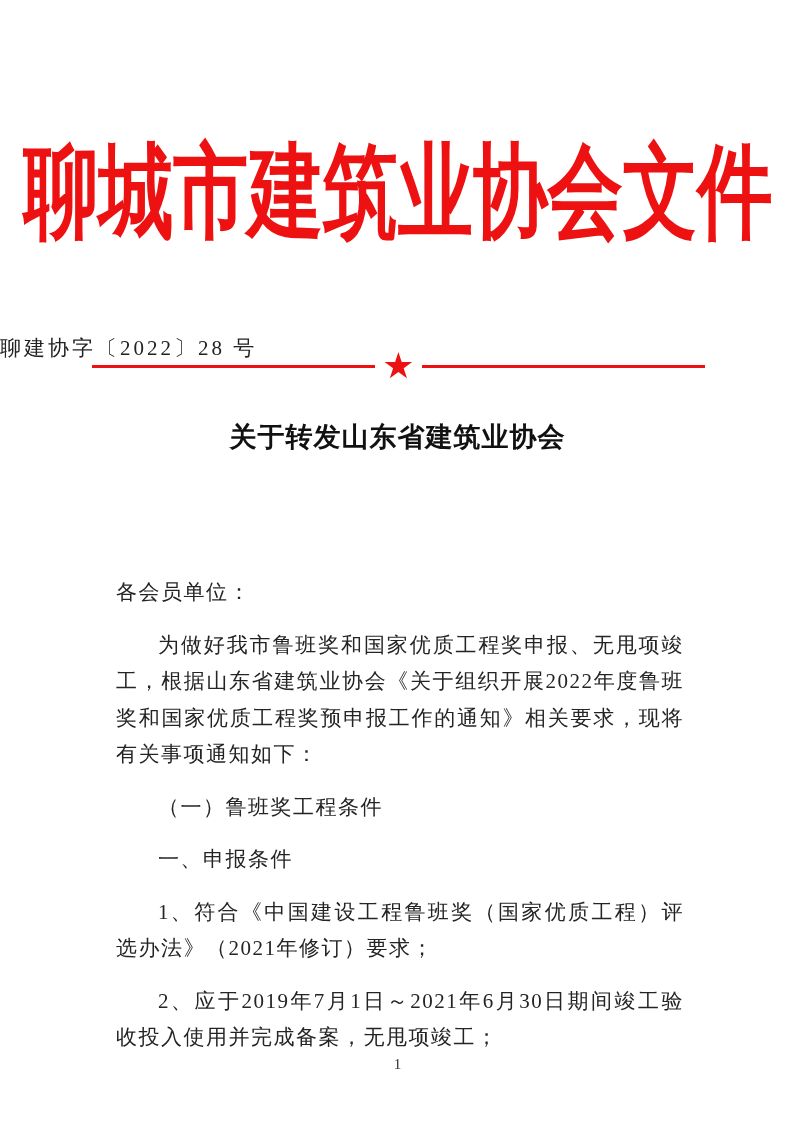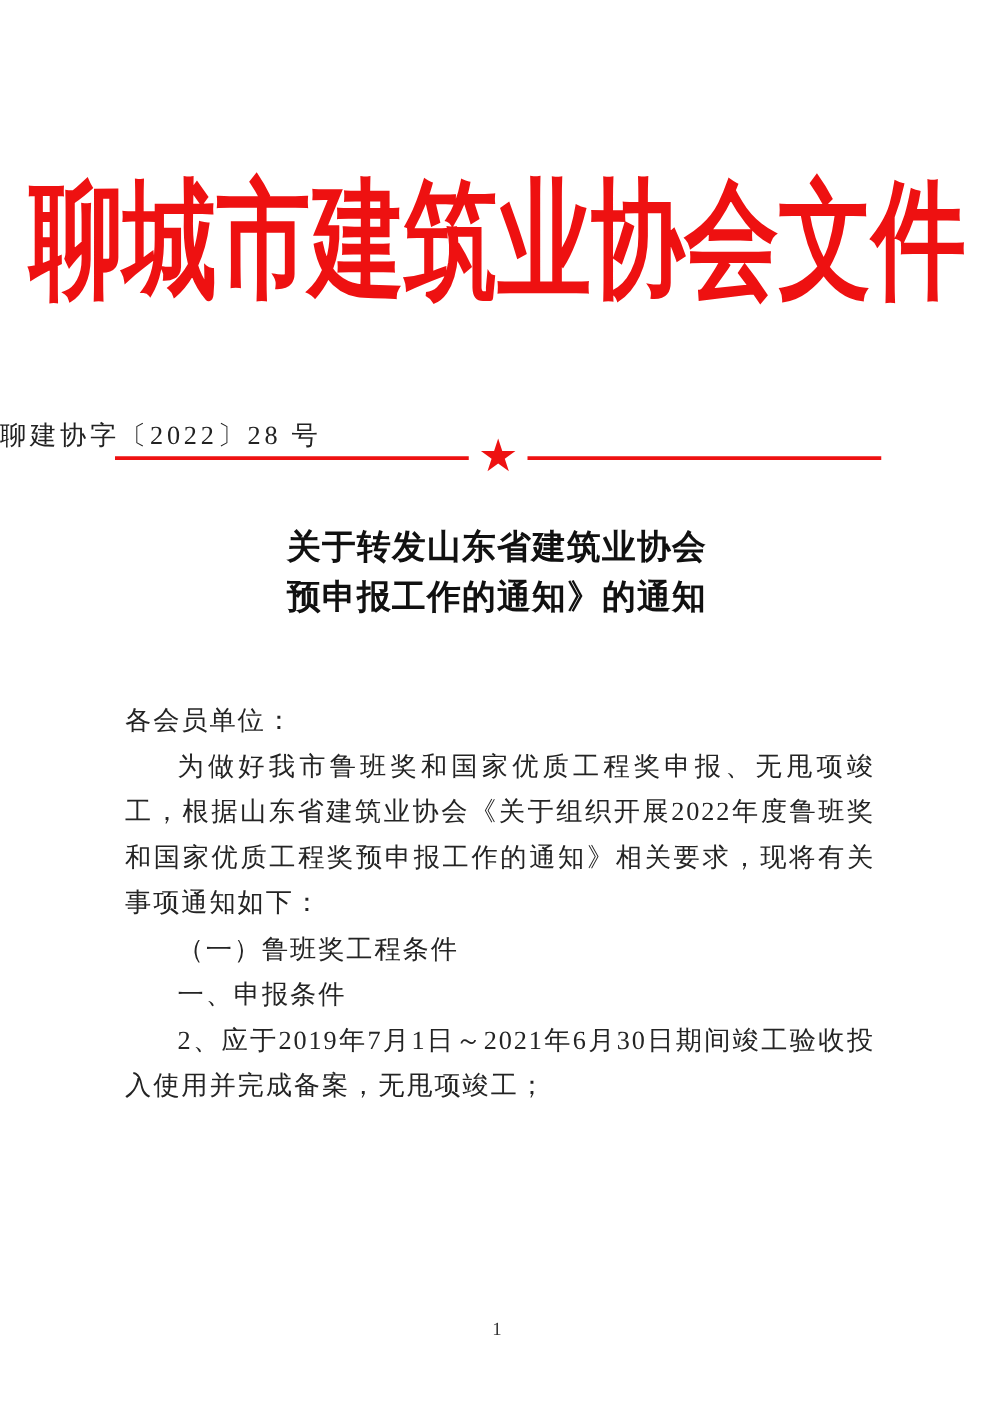--- a/index.html
+++ b/index.html
@@ -86,21 +86,21 @@
   .body-text {
     position: absolute;
     top: 558px; left: 100px;
     width: 600px;
     font-size: 21px;
     line-height: 36.5px;
     letter-spacing: 1.5px;
     text-align: justify;
     color: #242424;
   }
-  .body-text p { margin: 0; }
+  .body-text p { margin: 16px; }
   .body-text p.indent { text-indent: 2em; }
 
   
   .page-number {
     position: absolute;
     top: 1056px; left: 0; right: 0;
     text-align: center;
     font-size: 15px;
     color: #333333;
   }
@@ -117,26 +117,26 @@
   <div class="doc-number">聊建协字〔2022〕28 号</div>
 
   <div class="divider">
     <div class="rule"></div>
     <span class="star">★</span>
     <div class="rule"></div>
   </div>
 
   <div class="doc-title">
     <div>关于转发山东省建筑业协会</div>
-    <div>预申报工作的通知》的通知</div>
   </div>
 
   <div class="body-text">
     <p>各会员单位：</p>
     <p class="indent">为做好我市鲁班奖和国家优质工程奖申报、无甩项竣工，根据山东省建筑业协会《关于组织开展2022年度鲁班奖和国家优质工程奖预申报工作的通知》相关要求，现将有关事项通知如下：</p>
     <p class="indent">（一）鲁班奖工程条件</p>
     <p class="indent">一、申报条件</p>
+    <p class="indent">1、符合《中国建设工程鲁班奖（国家优质工程）评选办法》（2021年修订）要求；</p>
     <p class="indent">2、应于2019年7月1日～2021年6月30日期间竣工验收投入使用并完成备案，无甩项竣工；</p>
   </div>
 
   <div class="page-number">1</div>
 
 </div>
 
 </body></html>

